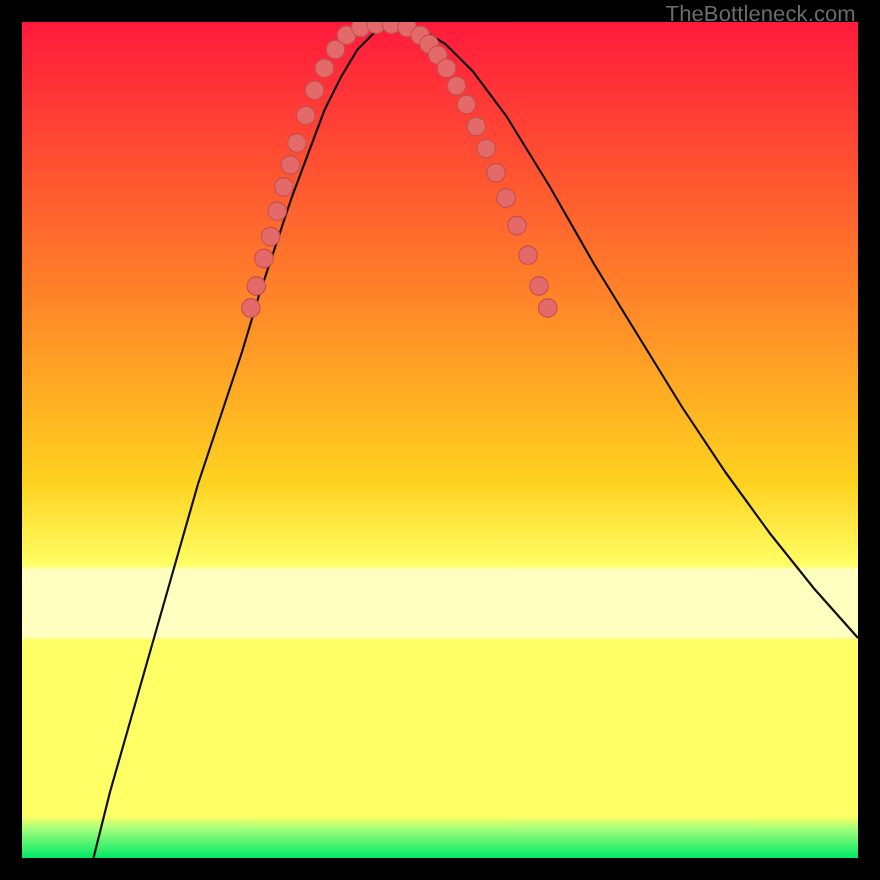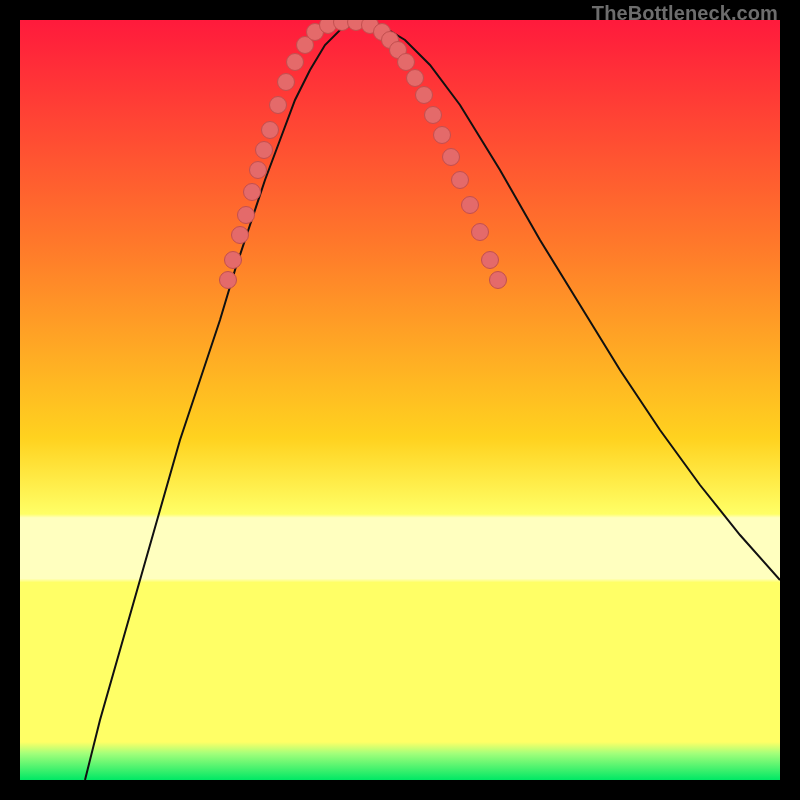--- a/index.html
+++ b/index.html
@@ -25,21 +25,21 @@
     top: 0;
     width: 760px;
     height: 760px;
   }
   .watermark {
     position: absolute;
     top: 2px;
     right: 22px;
     color: #6d6d6d;
     font-size: 20px;
-    font-weight: 700;
+    font-weight: 400;
     letter-spacing: 0.1px;
   }
   svg {
     position: absolute;
     left: 0;
     top: 0;
   }
 </style>
 </head>
 <body>

